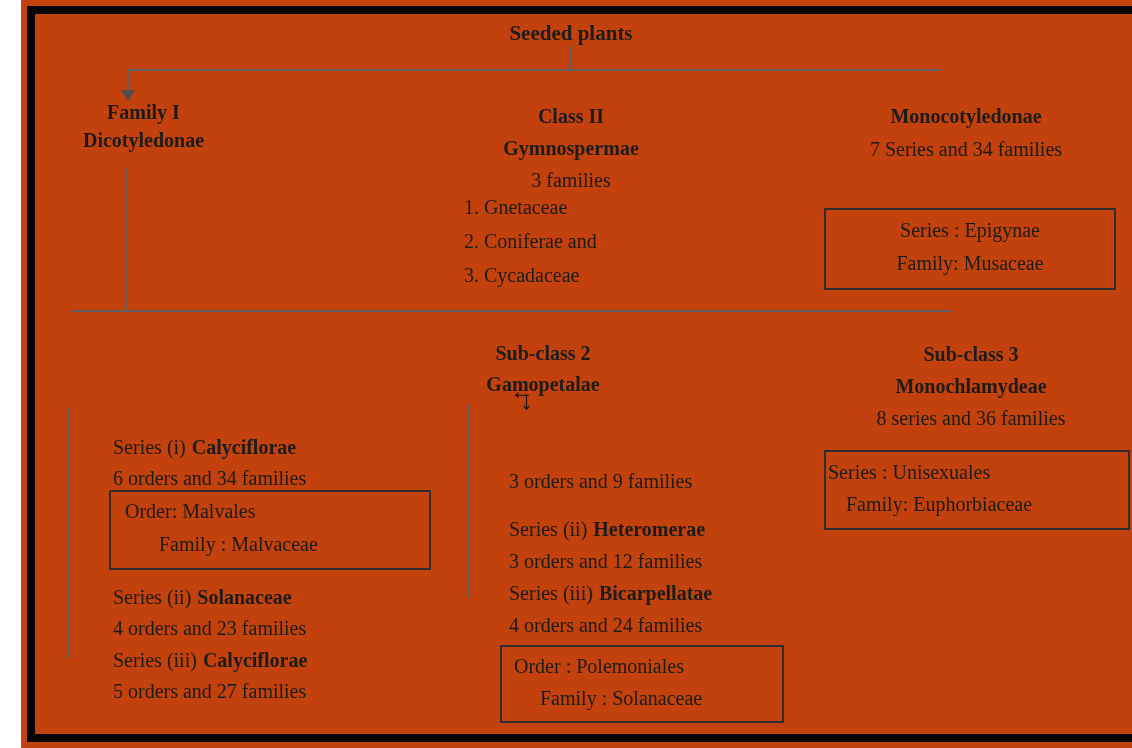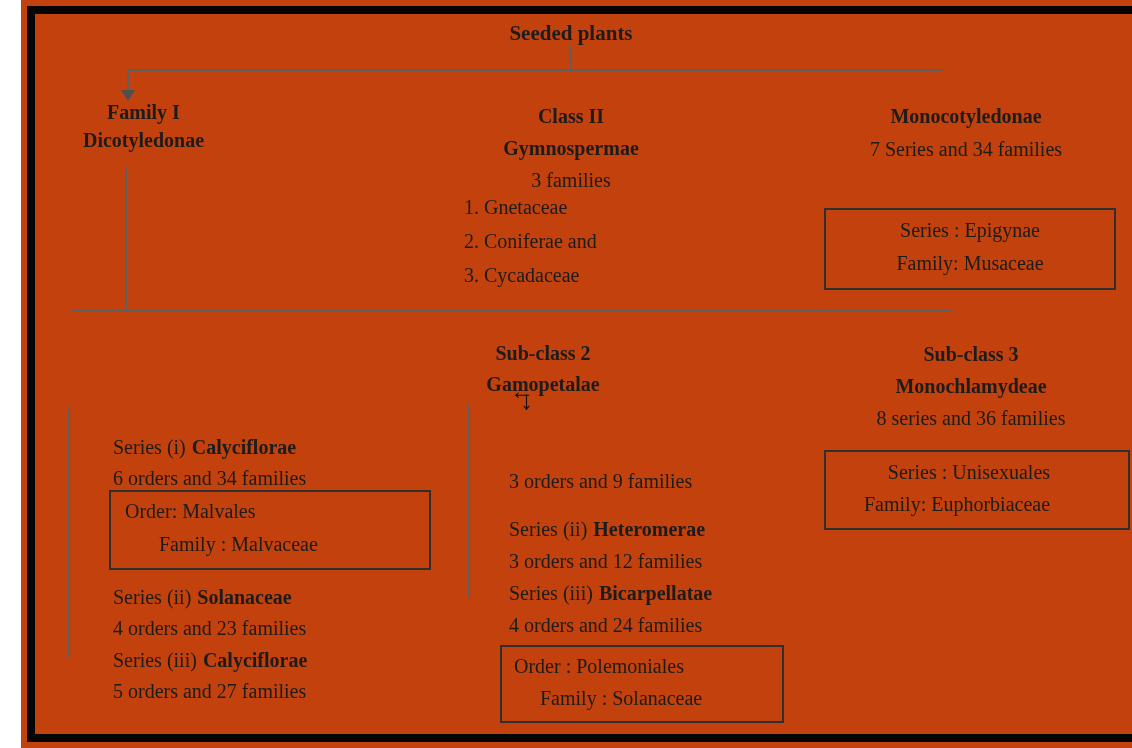--- a/index.html
+++ b/index.html
@@ -75,21 +75,21 @@
 
   <span class="glyph" style="left:489px;top:378px;font-size:24px;">←</span>
   <span class="glyph" style="left:499px;top:386px;font-size:26px;">↓</span>
 
   <div class="txt ctr abs" style="left:790px;top:338px;width:320px;line-height:32px;">
     <div class="b">Sub-class 3</div>
     <div class="b">Monochlamydeae</div>
     <div>8 series and 36 families</div>
   </div>
   <div class="box" style="left:803px;top:450px;width:302px;height:76px;">
-    <div class="txt" style="left:20px;top:4px;line-height:32px;text-align:right;">
+    <div class="txt" style="left:2px;top:4px;line-height:32px;">
       <div>Series : Unisexuales</div>
       <div style="padding-left:18px;">Family: Euphorbiaceae</div>
     </div>
   </div>
 
   <div class="vline" style="left:47px;top:408px;height:250px;"></div>
   <div class="vline" style="left:447px;top:404px;height:194px;"></div>
 
   <div class="txt" style="left:92px;top:432px;">
     <span class="series-prefix">Series (i)</span><span class="b">Calyciflorae</span>

